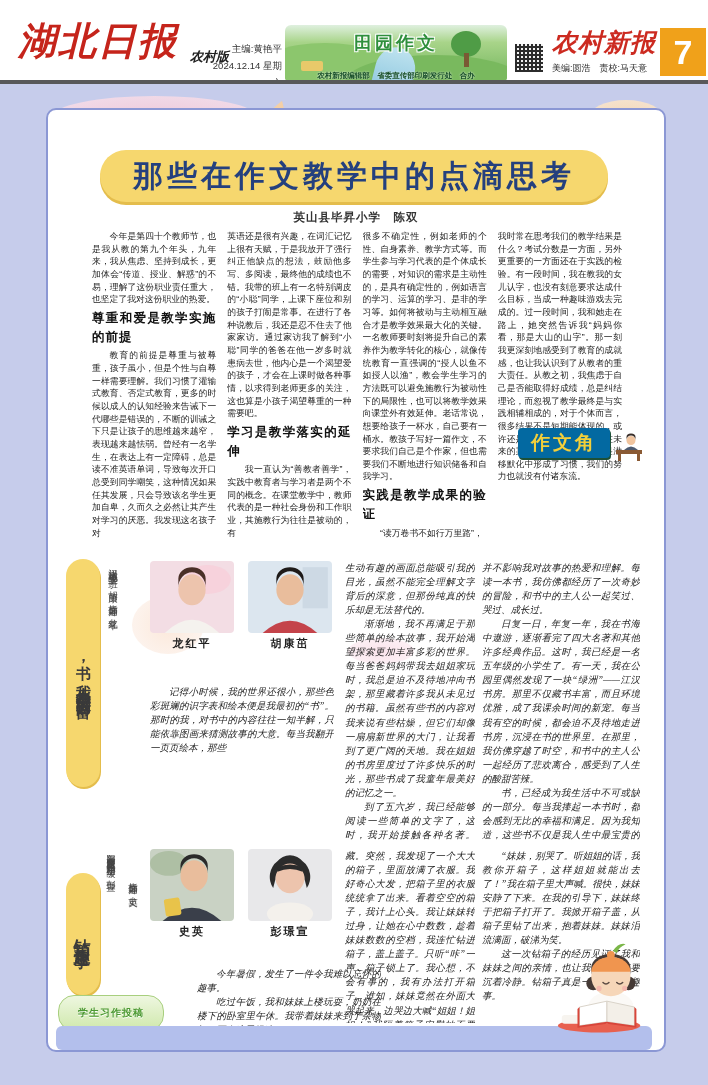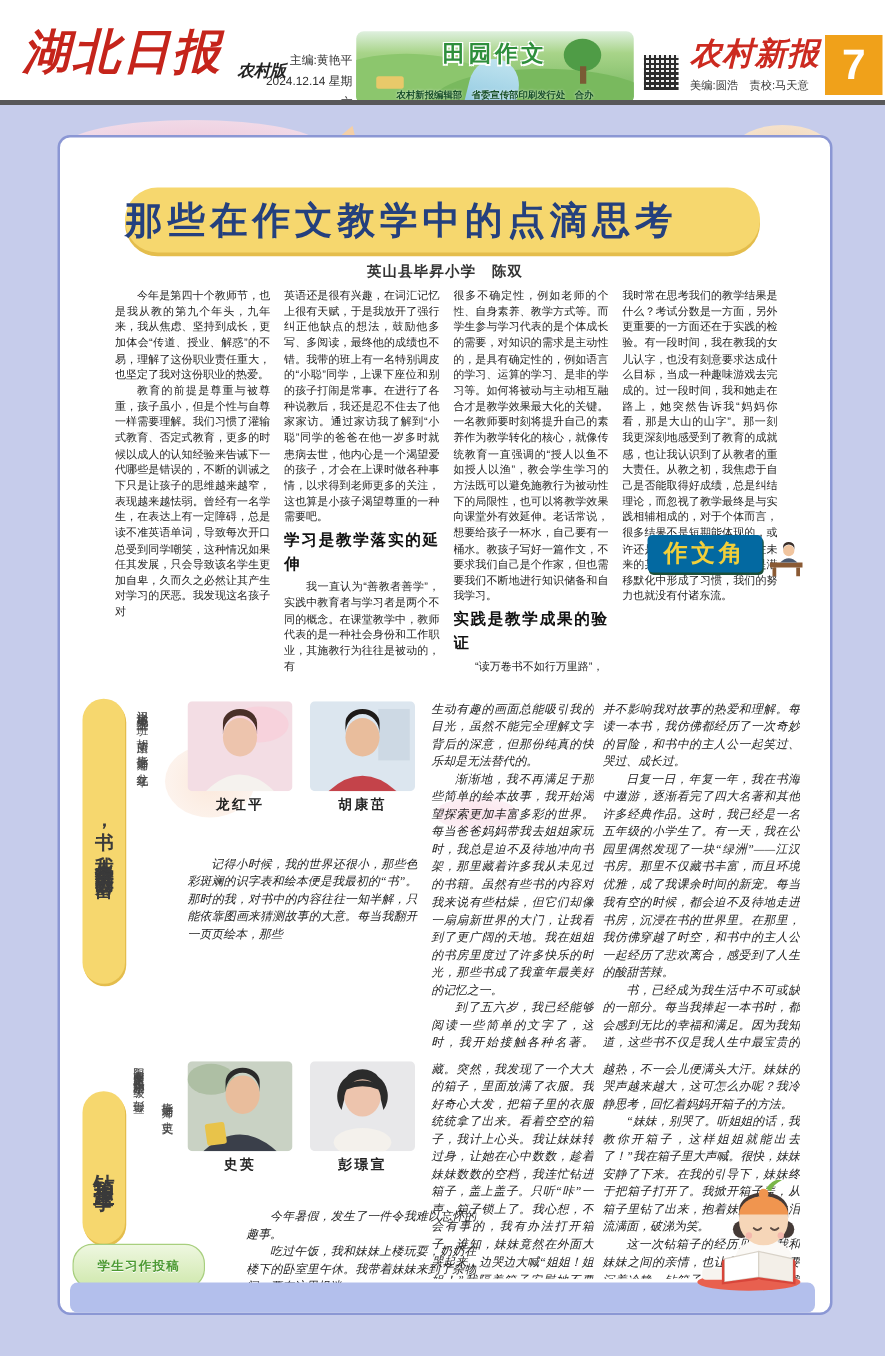--- a/index.html
+++ b/index.html
@@ -44,21 +44,21 @@
   .decor{position:absolute;border-radius:50%;pointer-events:none;}
   .d1{left:52px;top:12px;width:205px;height:42px;background:radial-gradient(ellipse,#f6c9d8,#f9e3ec);opacity:.85;}
   .d2{left:262px;top:16px;width:0;height:0;border-left:16px solid transparent;border-right:16px solid transparent;
       border-bottom:26px solid #f8cf9e;border-radius:0;opacity:.9;transform:rotate(18deg);}
   .d3{left:588px;top:16px;width:76px;height:38px;background:radial-gradient(ellipse,#f8d8b0,#fbe9d2);opacity:.9;}
   .d4{left:84px;top:486px;width:72px;height:58px;background:radial-gradient(circle,#f9d9c2,#fbeadf 70%);opacity:.6;}
   .d5{left:300px;top:528px;width:66px;height:26px;background:radial-gradient(ellipse,#f6c9d8,#fbe9f1);opacity:.5;}
 
   
   .title-pill{position:absolute;left:52px;top:40px;width:508px;height:52px;border-radius:28px;
-              background:#f6d76e;box-shadow:0 3px 0 #e4bd4c;display:flex;align-items:center;justify-content:flex-start;}
+              background:#f6d76e;box-shadow:0 3px 0 #e4bd4c;display:flex;align-items:center;justify-content:center;}
   .title-pill span{font-family:"DejaVu Sans",sans-serif;font-size:30px;font-weight:bold;color:#24407e;letter-spacing:4px;}
   .byline-main{position:absolute;left:0;top:100px;width:616px;text-align:center;
                font-size:11.5px;font-weight:bold;color:#333;letter-spacing:1px;}
   .cols{position:absolute;left:44px;top:120px;width:530px;height:322px;display:flex;gap:11px;overflow:hidden;}
   .mcol{flex:1;overflow:hidden;font-size:8.8px;line-height:1.44;text-align:justify;color:#1e1e1e;}
   .mcol p{margin:0;}
   .mcol p.ind{text-indent:2em;}
   .mcol h3{margin:3px 0 3px 0;font-size:12.5px;line-height:1.5;color:#111;letter-spacing:1px;}
   .stamp{position:absolute;left:470px;top:318px;width:92px;height:30px;background:#0369a1;border-radius:4px;
          display:flex;align-items:center;justify-content:center;box-shadow:1px 2px 0 #1d5038;}
@@ -134,20 +134,21 @@
       <div class="decor d5"></div>
 
       <div class="title-pill">
         <span>那些在作文教学中的点滴思考</span>
       </div>
       <div class="byline-main">英山县毕昇小学　陈双</div>
 
       <div class="cols">
         <div class="mcol">
           <p class="ind">今年是第四十个教师节，也是我从教的第九个年头，九年来，我从焦虑、坚持到成长，更加体会“传道、授业、解惑”的不易，理解了这份职业责任重大，也坚定了我对这份职业的热爱。</p>
+          <h3>尊重和爱是教学实施的前提</h3>
           <p class="ind">教育的前提是尊重与被尊重，孩子虽小，但是个性与自尊一样需要理解。我们习惯了灌输式教育、否定式教育，更多的时候以成人的认知经验来告诫下一代哪些是错误的，不断的训诫之下只是让孩子的思维越来越窄，表现越来越怯弱。曾经有一名学生，在表达上有一定障碍，总是读不准英语单词，导致每次开口总受到同学嘲笑，这种情况如果任其发展，只会导致该名学生更加自卑，久而久之必然让其产生对学习的厌恶。我发现这名孩子对</p>
         </div>
         <div class="mcol">
           <p>英语还是很有兴趣，在词汇记忆上很有天赋，于是我放开了强行纠正他缺点的想法，鼓励他多写、多阅读，最终他的成绩也不错。我带的班上有一名特别调皮的“小聪”同学，上课下座位和别的孩子打闹是常事。在进行了各种说教后，我还是忍不住去了他家家访。通过家访我了解到“小聪”同学的爸爸在他一岁多时就患病去世，他内心是一个渴望爱的孩子，才会在上课时做各种事情，以求得到老师更多的关注，这也算是小孩子渴望尊重的一种需要吧。</p>
           <h3>学习是教学落实的延伸</h3>
           <p class="ind">我一直认为“善教者善学”，实践中教育者与学习者是两个不同的概念。在课堂教学中，教师代表的是一种社会身份和工作职业，其施教行为往往是被动的，有</p>
         </div>
         <div class="mcol">
           <p>很多不确定性，例如老师的个性、自身素养、教学方式等。而学生参与学习代表的是个体成长的需要，对知识的需求是主动性的，是具有确定性的，例如语言的学习、运算的学习、是非的学习等。如何将被动与主动相互融合才是教学效果最大化的关键。一名教师要时刻将提升自己的素养作为教学转化的核心，就像传统教育一直强调的“授人以鱼不如授人以渔”，教会学生学习的方法既可以避免施教行为被动性下的局限性，也可以将教学效果向课堂外有效延伸。老话常说，想要给孩子一杯水，自己要有一桶水。教孩子写好一篇作文，不要求我们自己是个作家，但也需要我们不断地进行知识储备和自我学习。</p>
           <h3>实践是教学成果的验证</h3>
@@ -253,21 +254,20 @@
 
         <div class="kcol" style="left:92px;top:120px;width:184px;height:66px;margin-left:47px;">
           <p>今年暑假，发生了一件令我难以忘怀的趣事。</p>
           <p>吃过午饭，我和妹妹上楼玩耍，奶奶在楼下的卧室里午休。我带着妹妹来到了杂物间，要在这里捉迷</p>
         </div>
         <div class="kcol" style="left:287px;top:2px;width:130px;height:174px;">
           <p class="cont">藏。突然，我发现了一个大大的箱子，里面放满了衣服。我好奇心大发，把箱子里的衣服统统拿了出来。看着空空的箱子，我计上心头。我让妹妹转过身，让她在心中数数，趁着妹妹数数的空档，我连忙钻进箱子，盖上盖子。只听“咔”一声，箱子锁上了。我心想，不会有事的，我有办法打开箱子。谁知，妹妹竟然在外面大哭起来，边哭边大喊“姐姐！姐姐！”我隔着箱子安慰她不要怕，可她根本不听我的劝。</p>
 
         </div>
         <div class="kcol" style="left:424px;top:2px;width:158px;height:174px;">
-          <p class="cont">越热，不一会儿便满头大汗。妹妹的哭声越来越大，这可怎么办呢？我冷静思考，回忆着妈妈开箱子的方法。</p>
           <p>“妹妹，别哭了。听姐姐的话，我教你开箱子，这样姐姐就能出去了！”我在箱子里大声喊。很快，妹妹安静了下来。在我的引导下，妹妹终于把箱子打开了。我掀开箱子盖，从箱子里钻了出来，抱着妹妹。妹妹泪流满面，破涕为笑。</p>
           <p>这一次钻箱子的经历见证了我和妹妹之间的亲情，也让我明白遇事要沉着冷静。钻箱子真是一件难忘的趣事。</p>
         </div>
       </div>
 
       <div class="blue-strip"></div>
 
       <div class="illustration">
         <svg viewBox="0 0 110 105" width="108" height="104">
           <ellipse cx="50" cy="97" rx="42" ry="7" fill="#e8604f"></ellipse>

